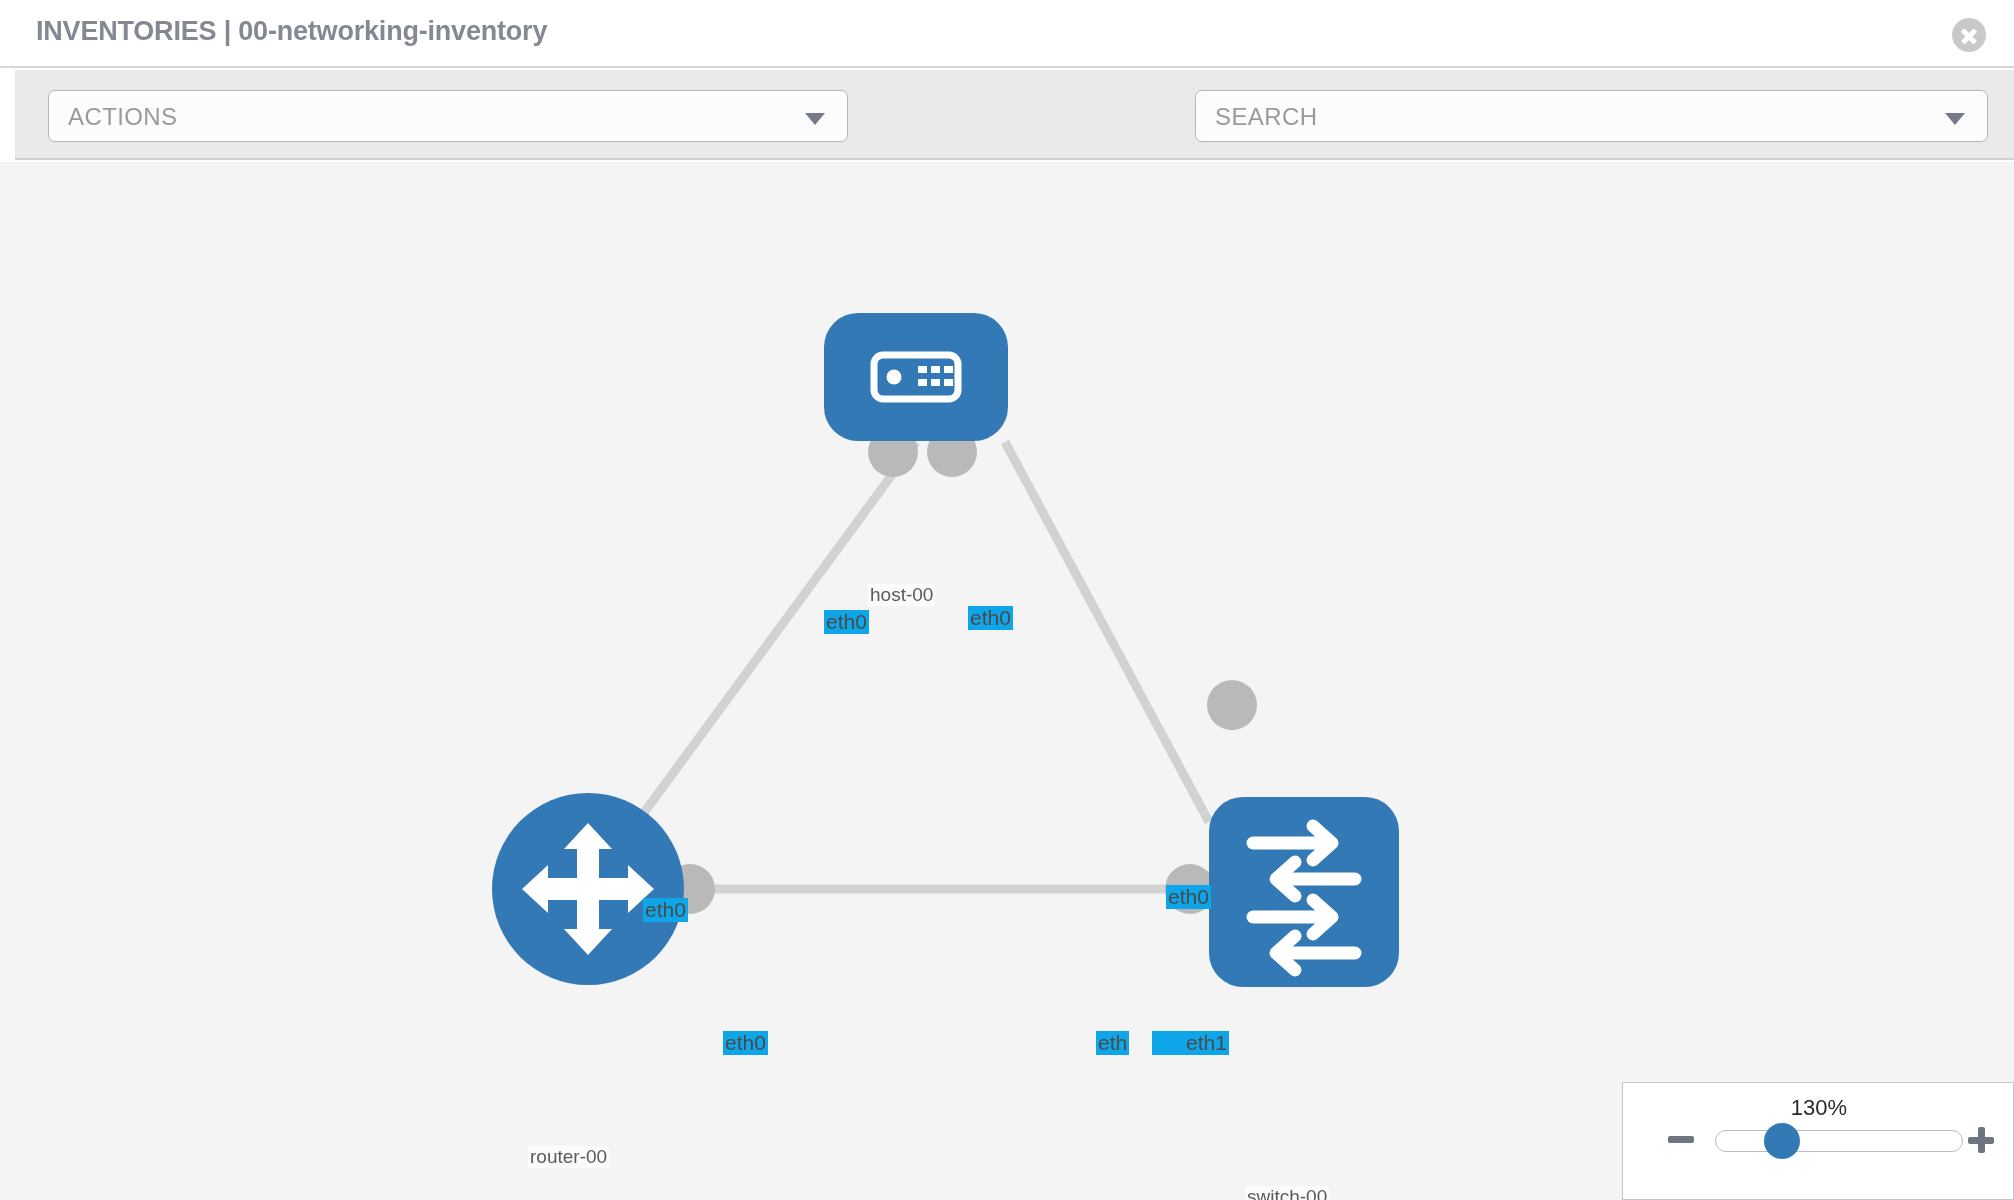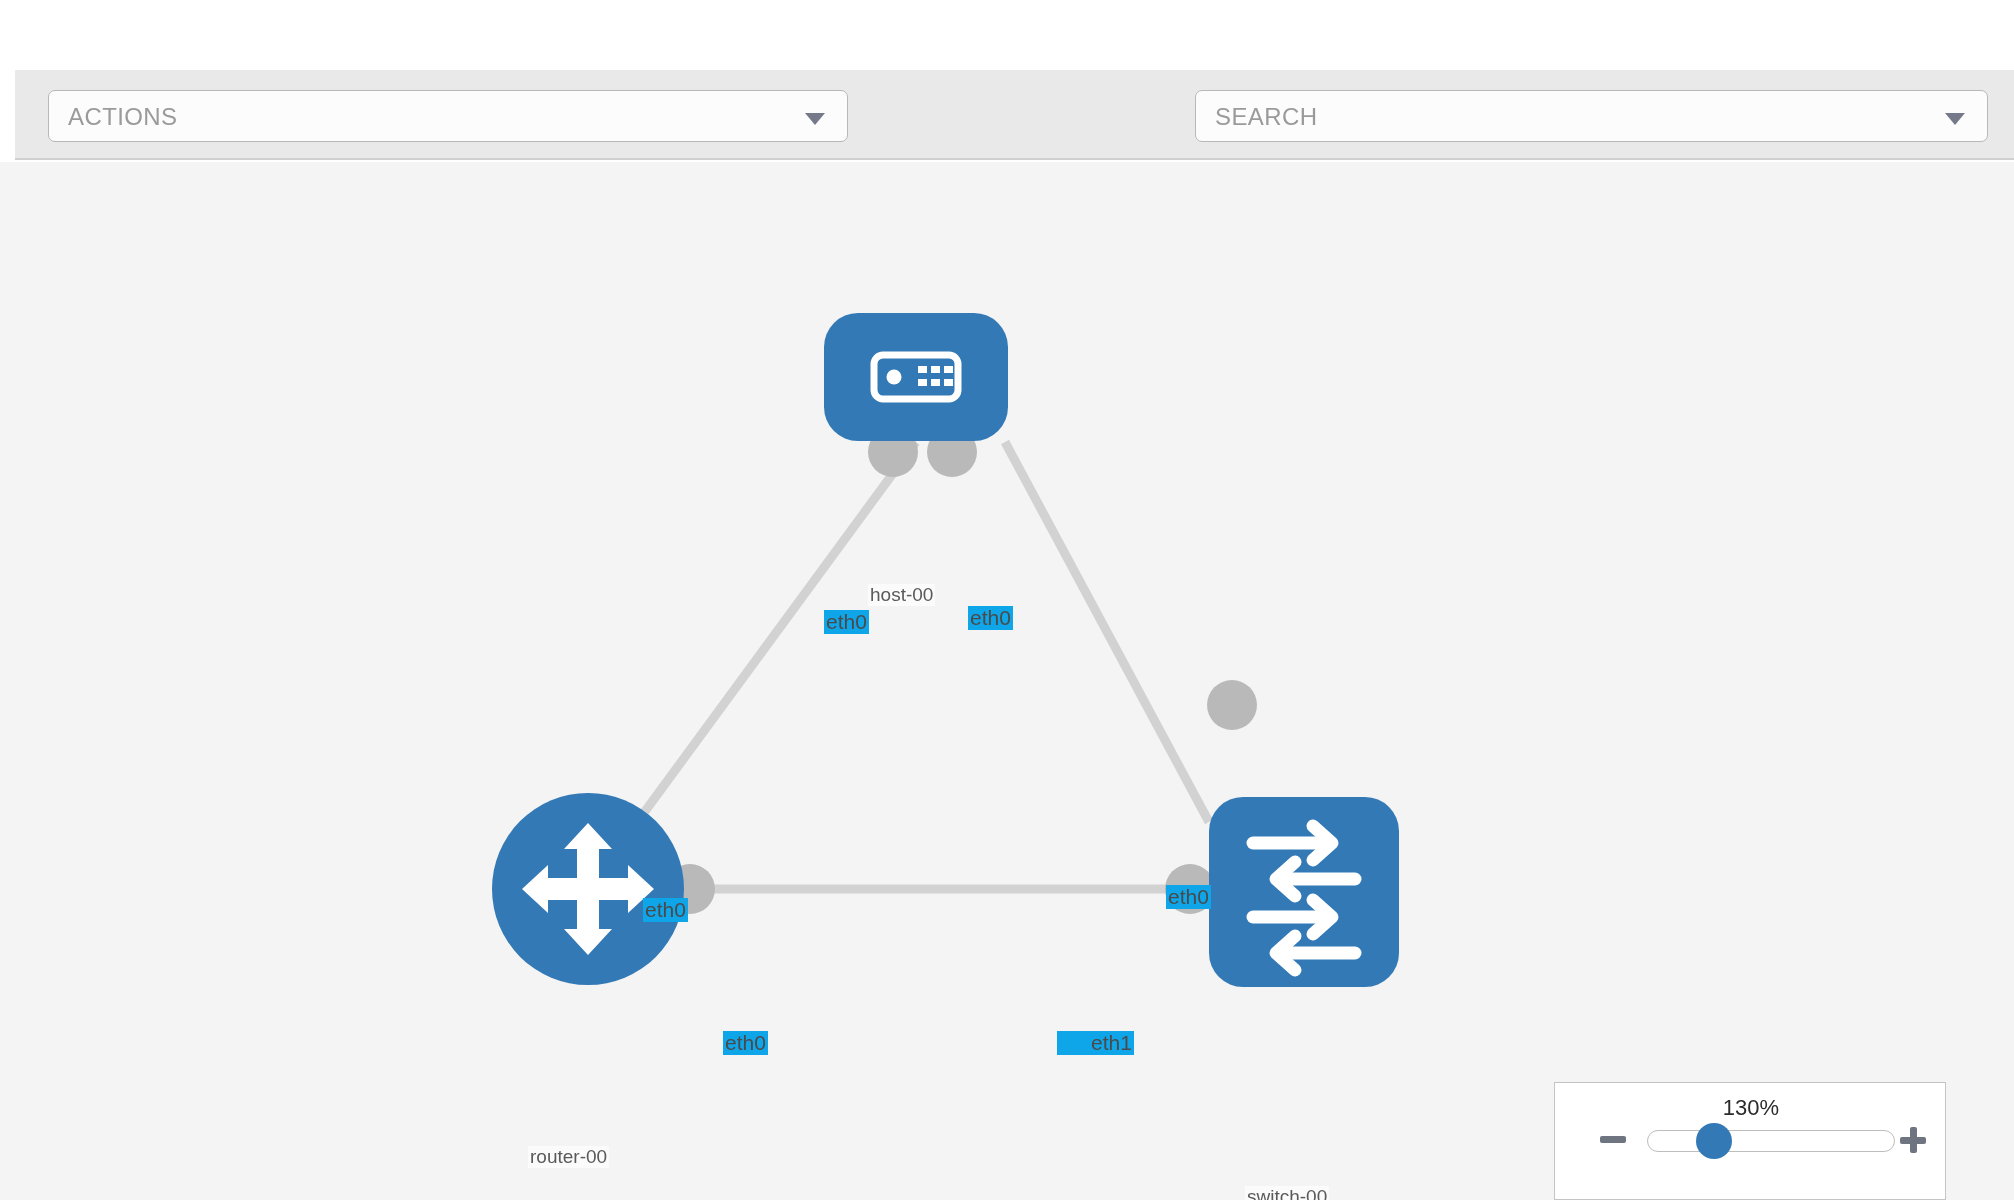--- a/index.html
+++ b/index.html
@@ -212,20 +212,24 @@
     border-radius: 50%;
     background: #3279b6;
     cursor: pointer;
   }
 </style>
 </head>
 <body>
 
 <div class="app">
 
+  <div class="header">
+    <div class="header-title">INVENTORIES | 00-networking-inventory</div>
+    <div class="close-btn"></div>
+  </div>
 
   <div class="toolbar">
 
     <div class="actions-select">
       <span class="actions-label">ACTIONS</span>
       <span class="caret"></span>
     </div>
 
     <div class="tool-icon tool-wrench">
       <svg viewBox="0 0 24 24" width="46" height="46" aria-hidden="true">
@@ -314,23 +318,23 @@
     <div class="node-name" style="left:868px; top:422px;">host-00</div>
     <div class="node-name" style="left:528px; top:984px;">router-00</div>
     <div class="node-name" style="left:1245px; top:1024px;">switch-00</div>
 
     <div class="edge-label" style="left:824px; top:448px;">eth0</div>
     <div class="edge-label" style="left:968px; top:444px;">eth0</div>
     <div class="edge-label" style="left:643px; top:736px;">eth0</div>
     <div class="edge-label" style="left:1166px; top:723px;">eth0</div>
     <div class="edge-label" style="left:723px; top:869px;">eth0</div>
     <div class="edge-label" style="left:1096px; top:869px;">eth</div>
-    <div class="edge-label" style="left:1057px; top:869px;padding-left:34px;">eth1</div>
-
-    <div class="zoom-panel" style="left:1554px; top:920px;">
+    <div class="edge-label" style="left:1152px; top:869px;padding-left:34px;">eth1</div>
+
+    <div class="zoom-panel" style="left:1622px; top:920px;">
       <div class="zoom-percent">130%</div>
       <div class="zoom-minus"></div>
       <div class="zoom-track"></div>
       <div class="zoom-handle"></div>
       <div class="zoom-plus"></div>
     </div>
 
   </div>
 </div>
 

